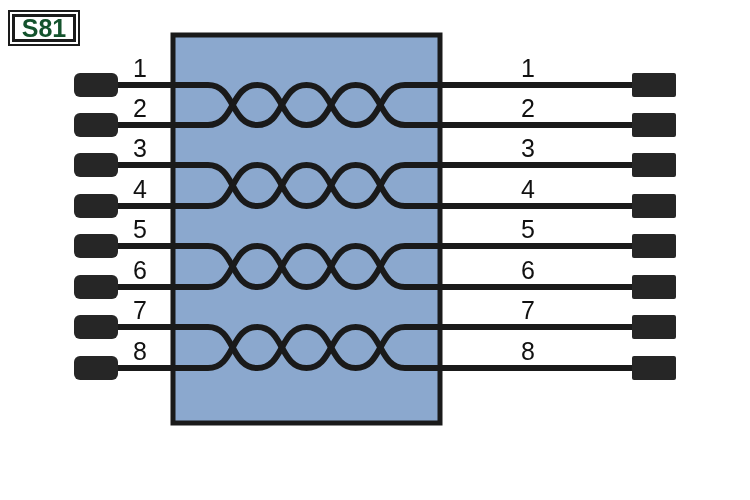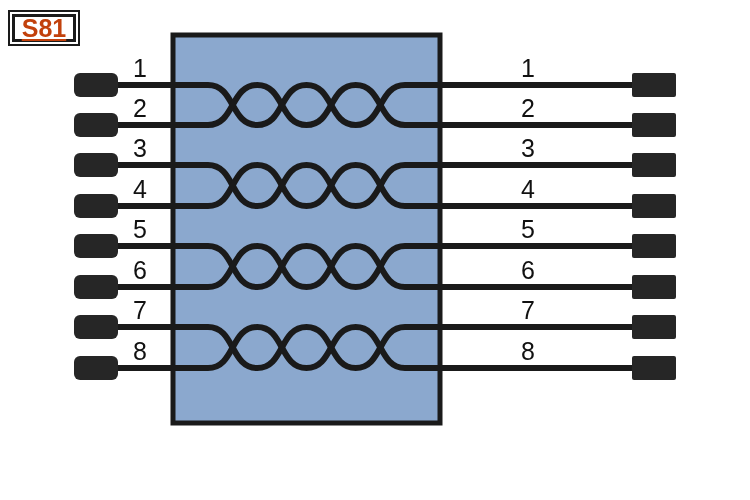--- a/index.html
+++ b/index.html
@@ -33,24 +33,23 @@
     width: 100%;
     height: 100%;
     box-sizing: border-box;
     border: 3px solid #1a1a1a;
     background: #ffffff;
     display: flex;
     align-items: center;
     justify-content: center;
     font-size: 25px;
     font-weight: bold;
-    color: #c2410c;
+    color: #14532d;
     letter-spacing: 0px;
     line-height: 1;
-    text-decoration: underline;
   }
   
   #diagram {
     position: absolute;
     left: 0;
     top: 0;
   }
   .pin-num {
     font-family: "Liberation Sans", sans-serif;
     font-size: 25px;

